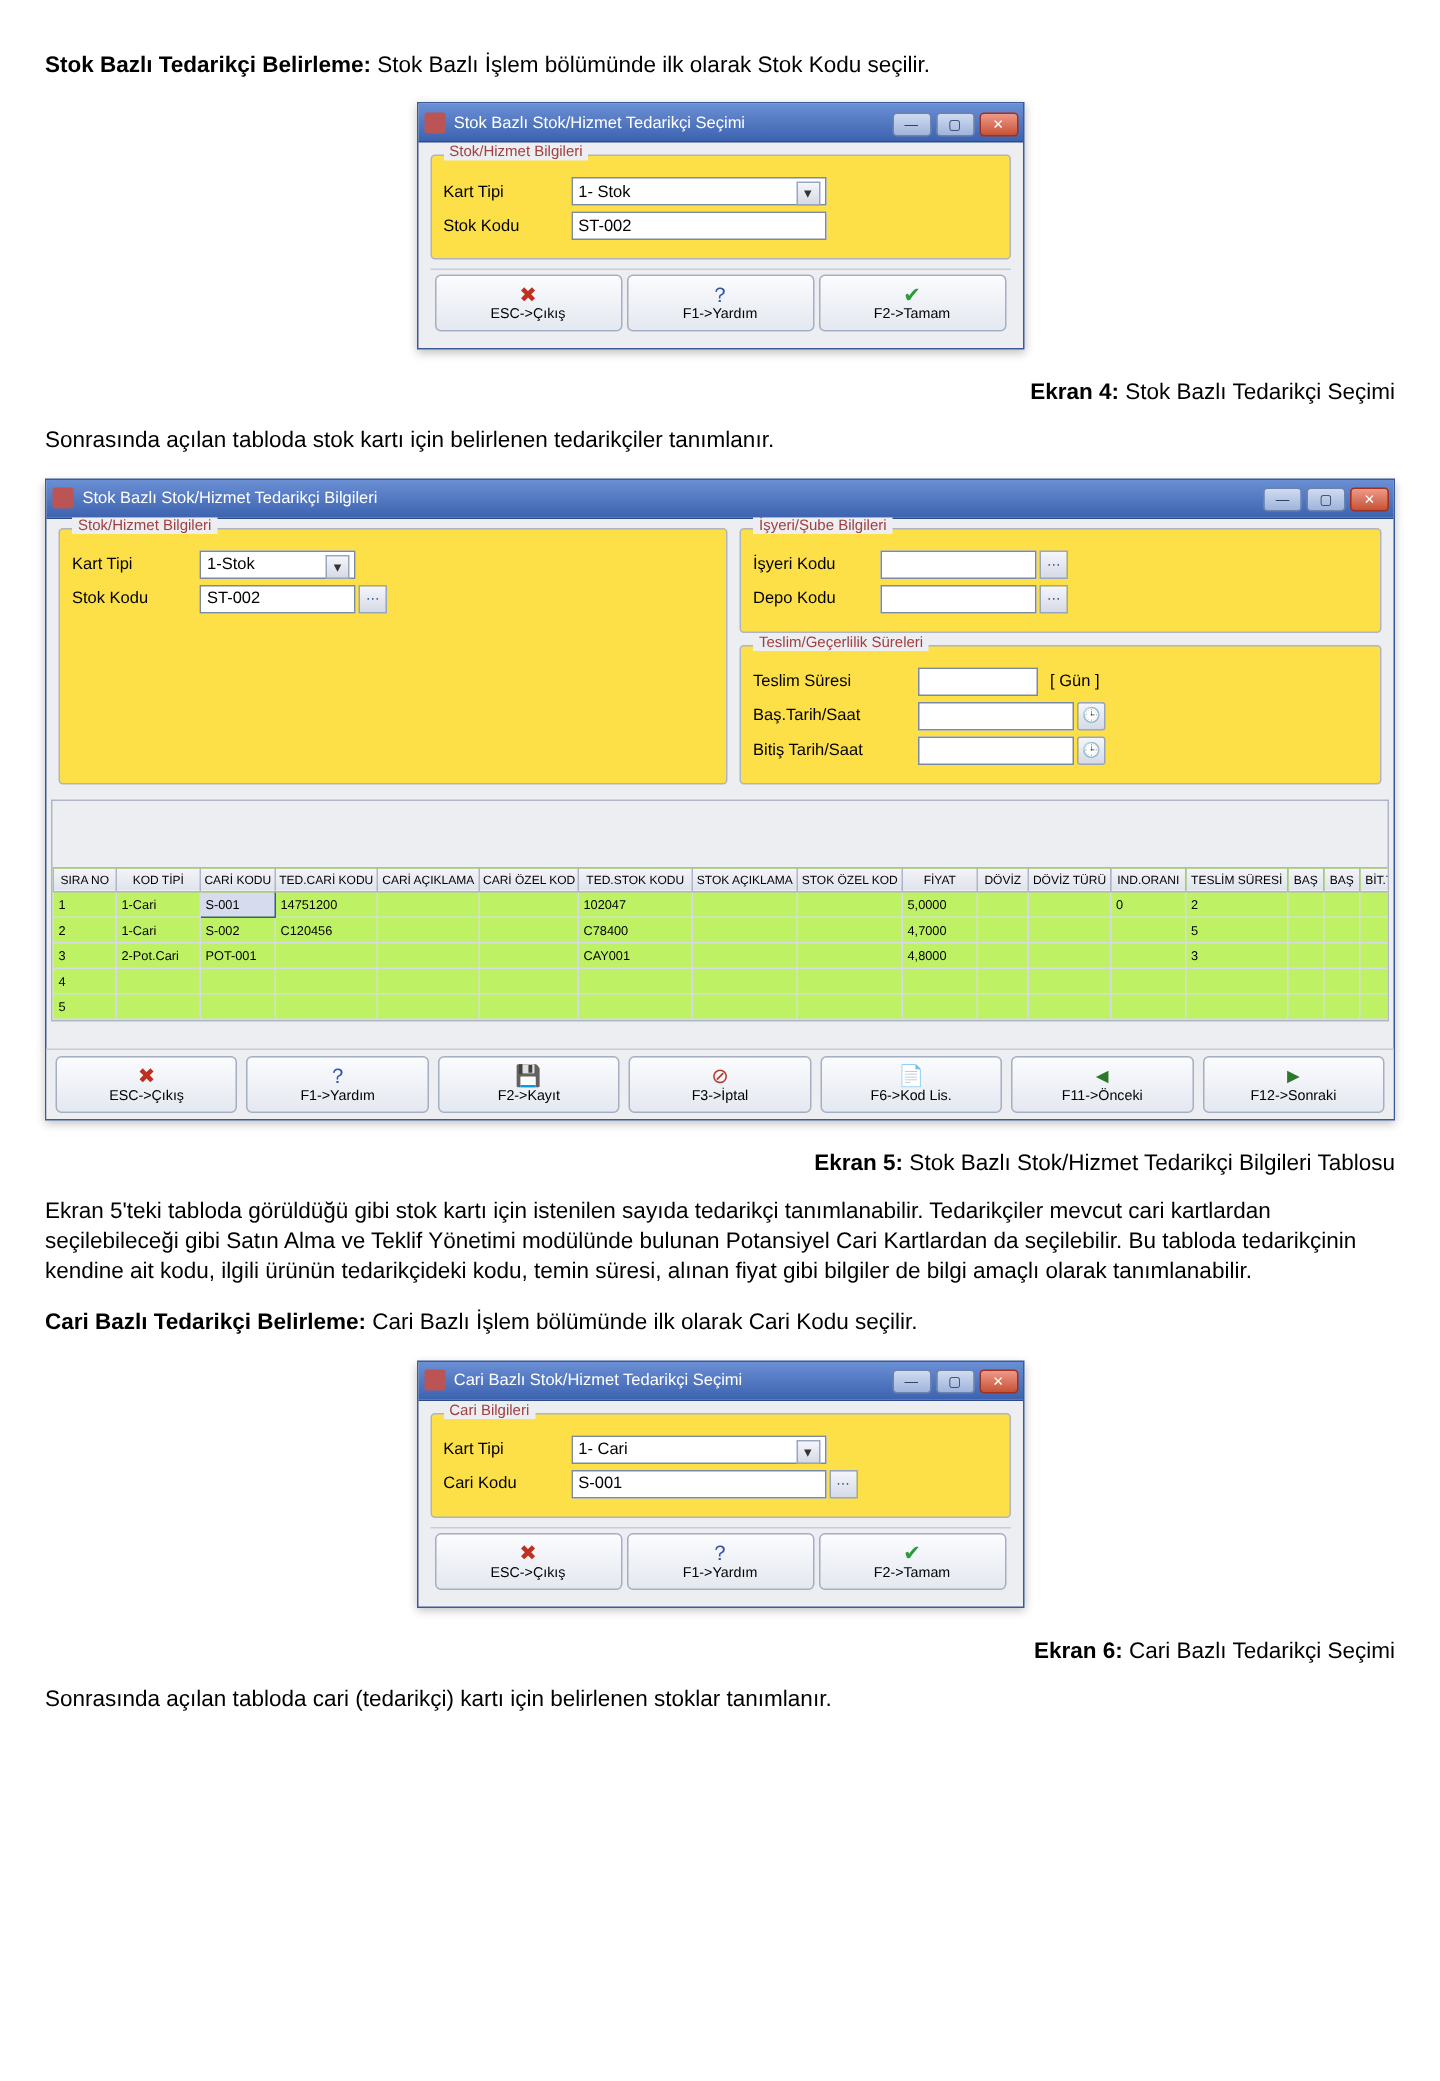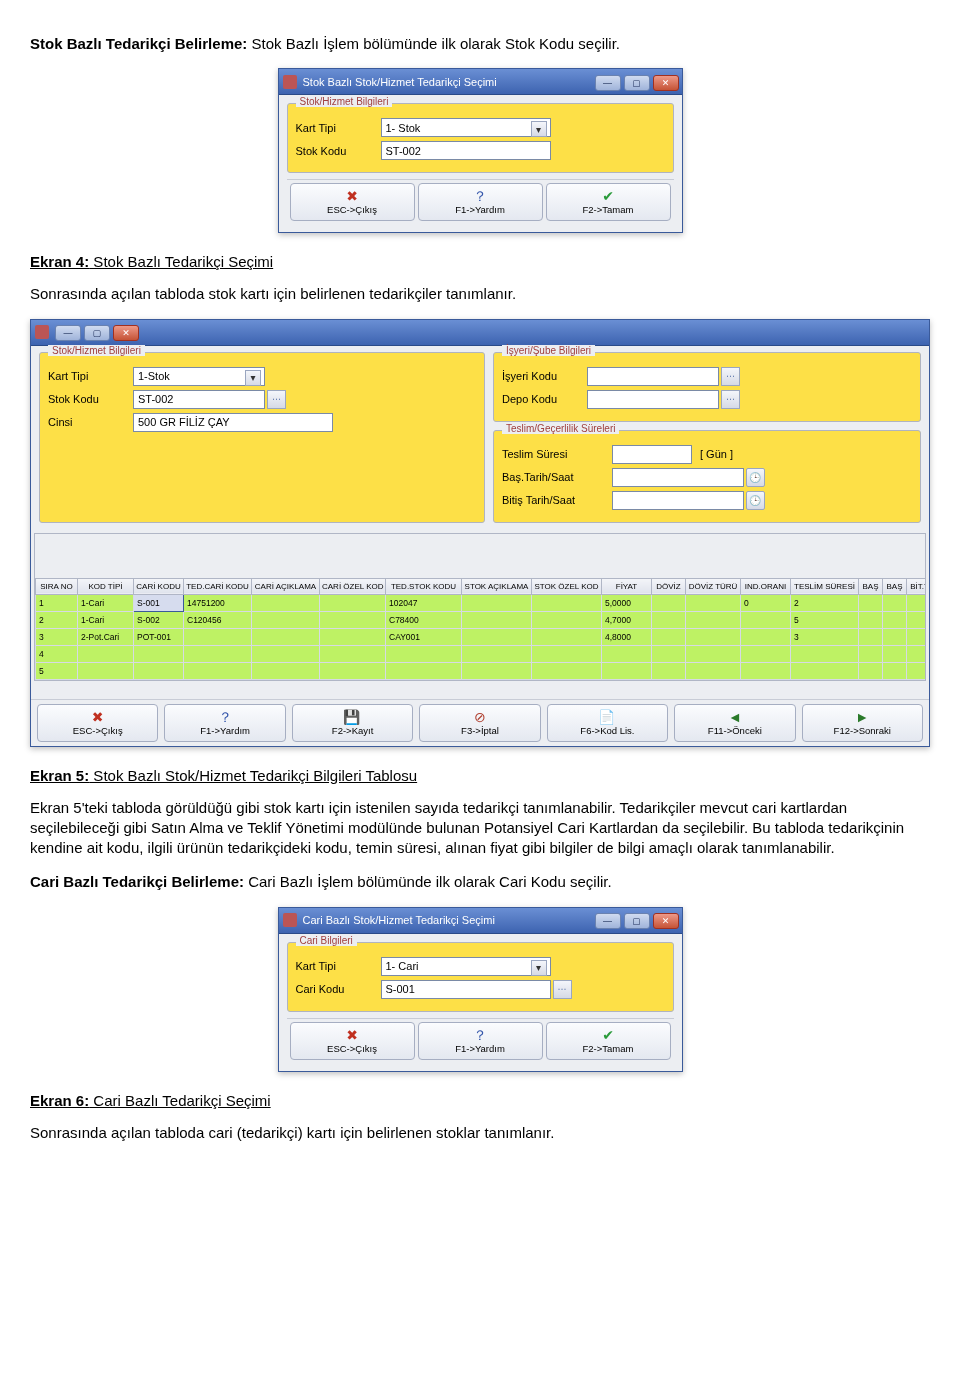--- a/index.html
+++ b/index.html
@@ -7,21 +7,21 @@
     font-family: Arial, Helvetica, sans-serif;
     background: #fff;
     width: 960px;
     margin: 0 auto;
     padding: 20px 30px;
     font-size: 15px;
     color: #000;
   }
   .para { margin: 14px 0; line-height: 1.35; }
   .bold { font-weight: bold; }
-  .caption { text-align: left; margin: 20px 0 14px 0; text-decoration: underline; }
+  .caption { text-align: right; margin: 20px 0 14px 0; }
   .caption .bold { font-weight: bold; }
 
   
   .win {
     border: 1px solid #3a5a9a;
     background: #eceef2;
     margin: 0 auto;
     box-shadow: 0 2px 6px rgba(0,0,0,0.25);
   }
   .win.small { width: 405px; }
@@ -81,21 +81,21 @@
   .row { display: flex; align-items: center; margin: 4px 0; }
   .label { width: 85px; font-size: 11px; color: #000; }
   .label.w110 { width: 110px; }
   .input {
     height: 19px; background: #fff;
     border: 1px solid #7a8aa6;
     font-size: 11px; padding: 1px 4px;
     display: inline-flex; align-items: center;
   }
   .input.w170 { width: 170px; }
-  .input.w120 { width: 132px; text-align: right; }
+  .input.w120 { width: 104px; text-align: right; }
   .input.w80 { width: 80px; }
   .input.w200 { width: 200px; }
   .combo { position: relative; }
   .combo::after {
     content: "▾";
     position: absolute; right: 3px; top: 2px;
     font-size: 10px; color: #333;
     background: linear-gradient(#f4f6fb,#d6dae6);
     border: 1px solid #9aa6c0;
     width: 14px; height: 14px;
@@ -246,20 +246,21 @@
 
 <p class="caption">
   <span class="bold">Ekran 4:</span><span> Stok Bazlı Tedarikçi Seçimi</span>
 </p>
 
 <p class="para">Sonrasında açılan tabloda stok kartı için belirlenen tedarikçiler tanımlanır.</p>
 
 <div class="win wide">
   <div class="titlebar">
     <span class="tb-icon"></span>
+    <span class="tb-text">Stok Bazlı Stok/Hizmet Tedarikçi Bilgileri</span>
     <div class="wincontrols">
       <div class="wb">—</div>
       <div class="wb">▢</div>
       <div class="wb close">✕</div>
     </div>
   </div>
   <div class="wide-top">
     <div class="fs">
       <div class="fs-legend">Stok/Hizmet Bilgileri</div>
       <div class="row">
@@ -267,26 +268,20 @@
           <div class="input combo w120">
             <span>1-Stok</span>
           </div>
         </div>
       <div class="row">
           <div class="label">Stok Kodu</div>
           <div class="input w120">
             <span>ST-002</span>
           </div>
           <div class="lookup-btn">⋯</div>
-        </div>
-      <div class="row">
-          <div class="label">Cinsi</div>
-          <div class="input w200">
-            <span>500 GR FİLİZ ÇAY</span>
-          </div>
         </div>
     </div>
     <div class="right-col">
       <div class="fs">
         <div class="fs-legend">İşyeri/Şube Bilgileri</div>
         <div class="row">
             <div class="label">İşyeri Kodu</div>
             <div class="input w120"></div>
             <div class="lookup-btn">⋯</div>
           </div>

